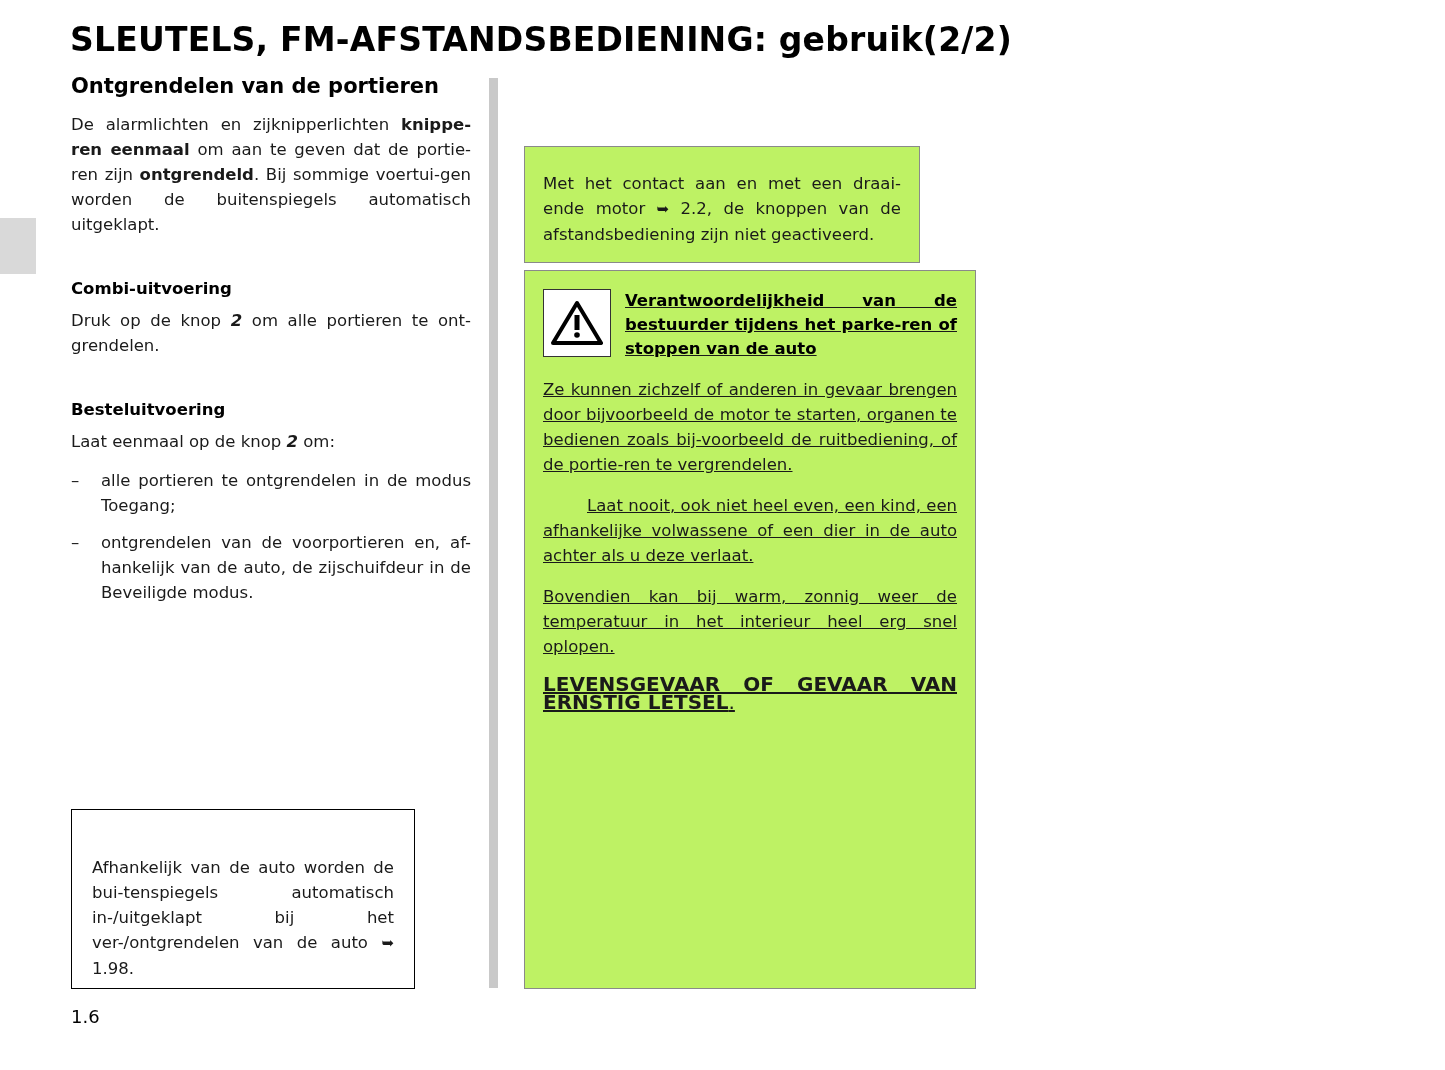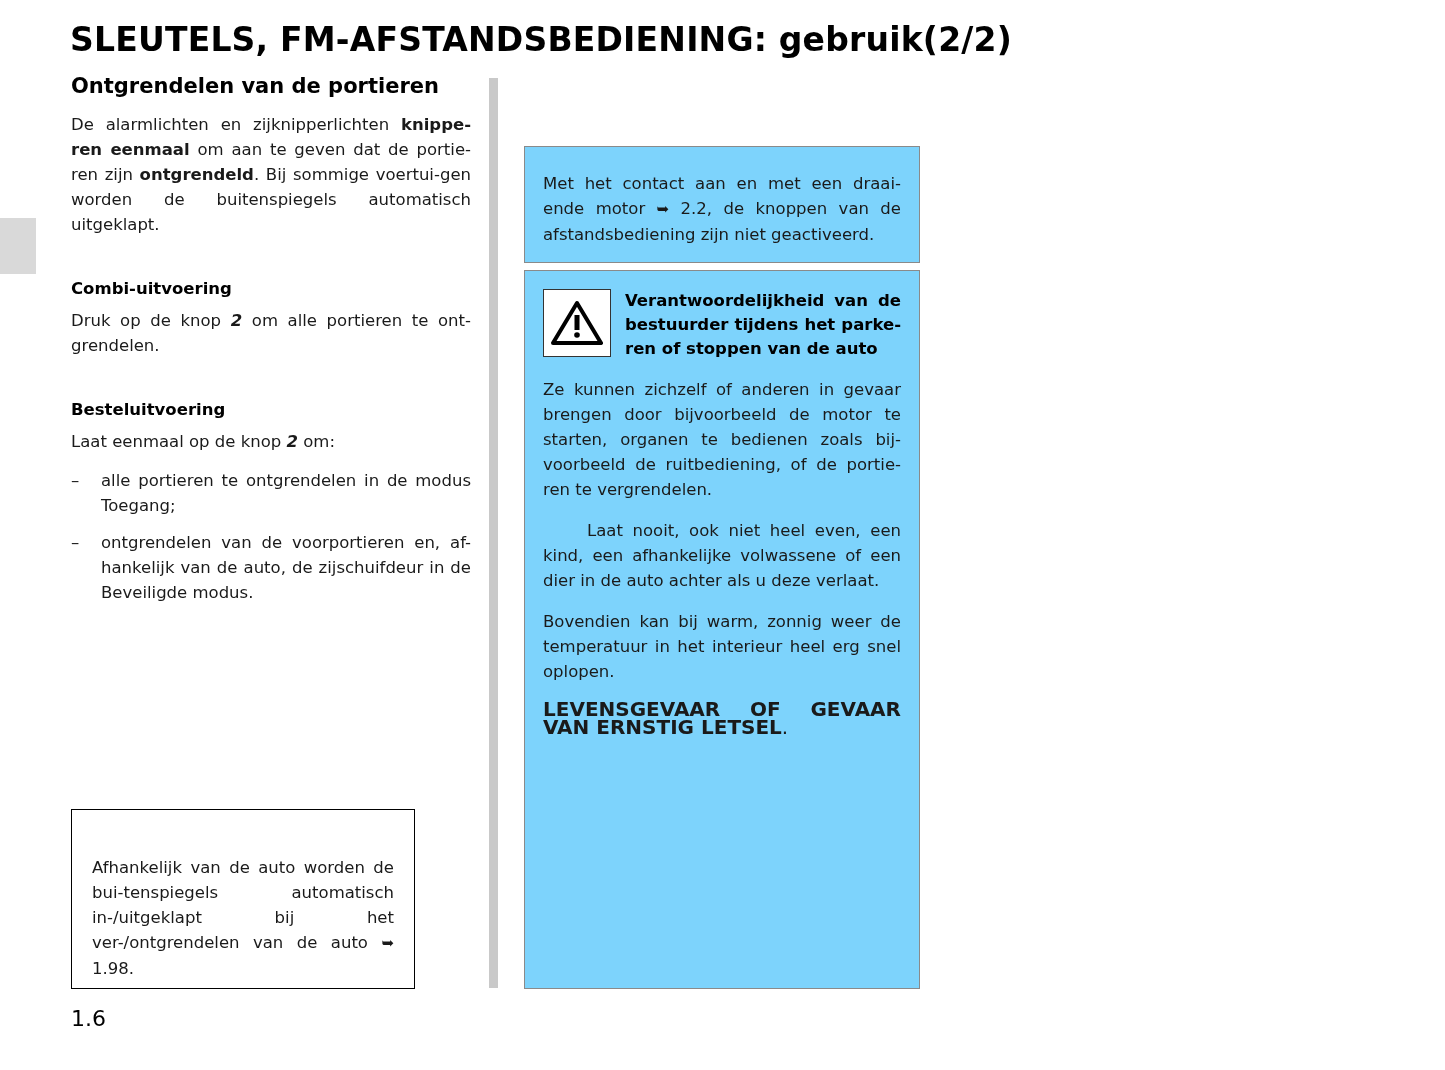--- a/index.html
+++ b/index.html
@@ -118,42 +118,43 @@
   .note-box .inner {
     padding: 45px 20px 0 20px;
     font-size: 16.5px;
     line-height: 25px;
     text-align: justify;
   }
 
   
   .grey-box {
     position: absolute;
-    background: #7dd3fc;
+    background: #bef264;
     border: 1.5px solid #8a8a8a;
     box-sizing: border-box;
   }
   #info-box {
     left: 524px;
     top: 146px;
     width: 396px;
     height: 117px;
   }
   #info-box .inner {
     padding: 24px 18px 0 18px;
     font-size: 16.5px;
     line-height: 25px;
     text-align: justify;
   }
 
   #warning-box {
     left: 524px;
     top: 270px;
-    width: 396px;
+    width: 452px;
     height: 719px;
+    text-decoration: underline;
   }
   #warning-box .inner {
     padding: 18px 18px 0 18px;
   }
   .warn-head {
     display: flex;
     align-items: flex-start;
     gap: 14px;
   }
   .warn-triangle {
@@ -181,21 +182,21 @@
     line-height: 18px;
     font-weight: bold;
     text-align: justify;
     margin: 16px 0 0 0;
   }
 
   .page-number {
     position: absolute;
     left: 71px;
     top: 1006px;
-    font-size: 22px;
+    font-size: 18px;
     color: #000;
     text-align: center;
   }
   .arrow { font-size: 15px; }
 </style>
 </head>
 <body>
 
 <div class="page">
 

